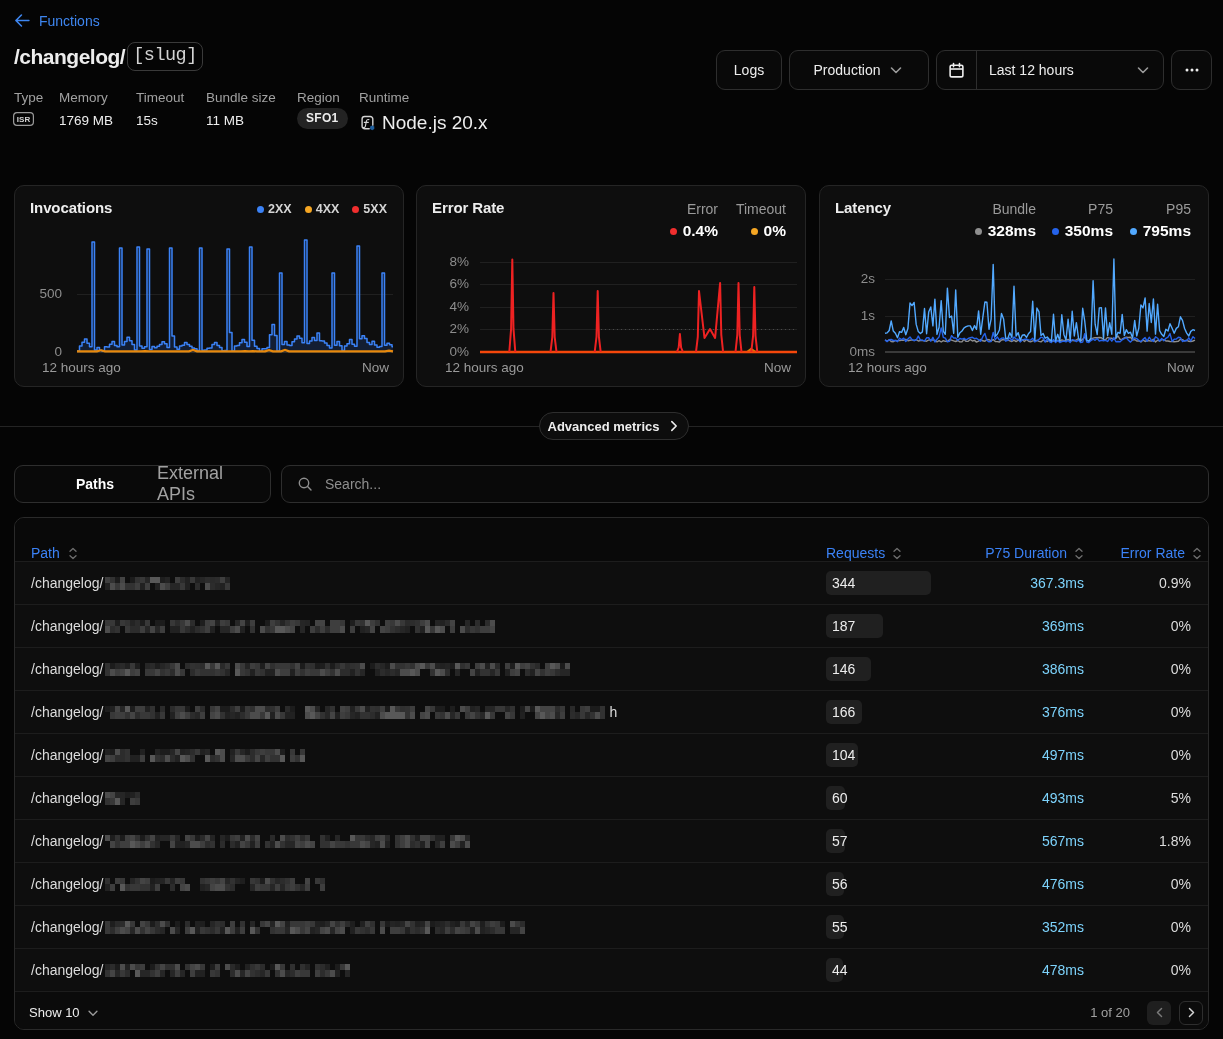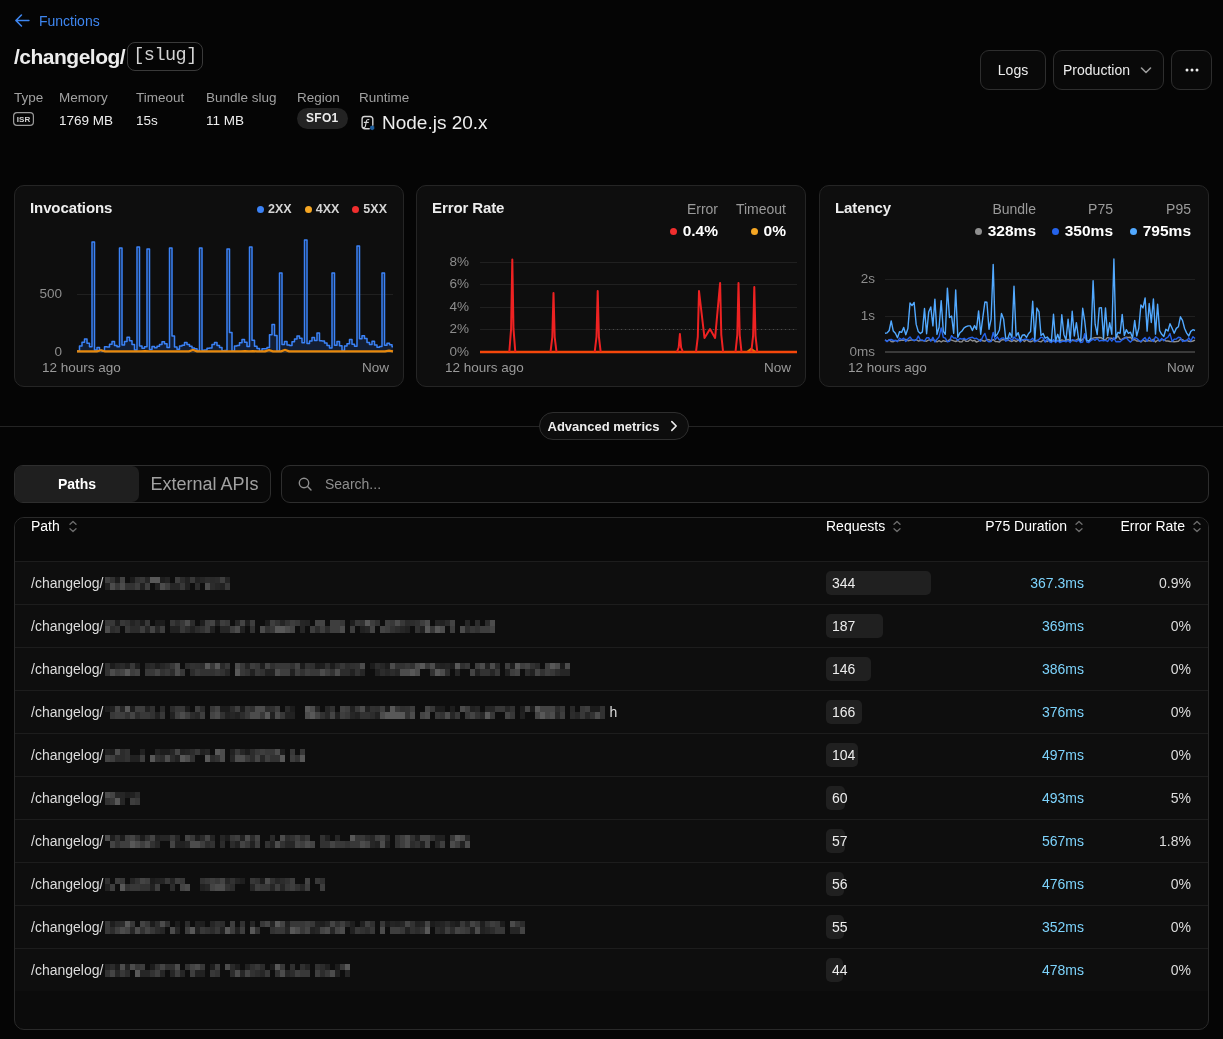--- a/index.html
+++ b/index.html
@@ -2,48 +2,48 @@
 <html><head><meta charset="utf-8"><style>
 * { margin:0; padding:0; box-sizing:border-box; }
 html,body { width:1223px; height:1039px; background:#050505; font-family:"Liberation Sans",sans-serif; color:#ededed; overflow:hidden; position:relative; }
 .abs { position:absolute; }
 .crumb { left:14px; top:12px; display:flex; align-items:center; gap:8px; color:#3e86f0; font-size:14px; font-weight:500; }
 .title { left:14px; top:42px; font-size:21px; font-weight:700; letter-spacing:-0.5px; display:flex; align-items:center; }
 .slug { font-family:"Liberation Mono",monospace; font-size:18.5px; font-weight:400; color:#d4d4d4; border:1px solid #3a3a3a; border-radius:8px; padding:2px 5px 4px; margin-left:2px; letter-spacing:-0.5px; }
 .actions { top:50px; right:11px; display:flex; gap:7px; height:40px; }
 .btn { height:40px; background:#090909; border:1px solid #2e2e2e; border-radius:9px; color:#ededed; font-size:14px; font-weight:500; display:flex; align-items:center; justify-content:center; gap:8px; }
 .btn-logs { width:66px; }
-.btn-prod { width:111px; }
+.btn-prod { width:140px; }
 .btn-date { width:228px; padding:0; gap:0; }
 .btn-dots { width:41px; }
 .date-cal { width:40px; height:100%; display:flex; align-items:center; justify-content:center; border-right:1px solid #2e2e2e; }
 .date-label { flex:1; text-align:left; padding-left:12px; }
 .date-chev { padding-right:12px; }
 .meta-label { font-size:13.5px; color:#a1a1a1; top:90px; }
 .meta-value { font-size:13.5px; color:#ededed; top:113px; }
 .sfo { background:#232323; border-radius:999px; padding:3px 9px 4px; font-size:12px; font-weight:600; color:#ededed; letter-spacing:0.3px; }
 .card { top:185px; width:390px; height:202px; background:#0e0e0e; border:1px solid #252525; border-radius:10px; }
 .card h3 { position:absolute; left:15px; top:13px; font-size:15px; font-weight:700; letter-spacing:-0.1px; }
 .leg1 { position:absolute; top:16px; display:flex; align-items:center; gap:13px; font-size:12.5px; color:#d4d4d4;font-weight:bold; }
 .leg1 span { display:flex; align-items:center; gap:4px; }
 .dot { width:7px; height:7px; border-radius:50%; display:inline-block; }
 .ylab { position:absolute; font-size:13.5px; color:#8d8d8d; text-align:right; }
 .xlab { position:absolute; top:174px; font-size:13.5px; color:#9a9a9a; }
 .lhead { position:absolute; font-size:14px; color:#9a9a9a; top:15px; }
 .lval { position:absolute; font-size:15.5px; color:#fff; font-weight:700; top:36px; display:flex; align-items:center; gap:6px; }
 .gline { position:absolute; height:1px; background:#202020; }
 .divider { top:426px; left:0; width:1223px; height:1px; background:#242424; }
 .advbtn { top:412px; left:539px; width:150px; height:28px; background:#0d0d0d; border:1px solid #2e2e2e; border-radius:14px; display:flex; align-items:center; justify-content:center; gap:7px; font-size:13px; font-weight:600; color:#ededed; }
-.tabs { top:465px; left:14px; width:257px; height:38px; border:1px solid #2e2e2e; border-radius:9px; background:#090909; display:flex; padding:0; }
+.tabs { top:465px; left:14px; width:257px; height:38px; border:1px solid #2e2e2e; border-radius:9px; background:#090909; display:flex; padding:18px; }
 .tab-on { width:124px; height:100%; background:#1f1f1f; border-radius:7px; display:flex; align-items:center; justify-content:center; font-size:14px; font-weight:600; color:#fff; }
 .tab-off { flex:1; display:flex; align-items:center; justify-content:center; font-size:18px; font-weight:500; color:#a1a1a1; }
 .search { top:465px; left:281px; width:928px; height:38px; border:1px solid #2e2e2e; border-radius:9px; background:#090909; display:flex; align-items:center; padding-left:15px; gap:12px; }
 .search span { color:#8f8f8f; font-size:14px; }
 .table { top:517px; left:14px; width:1195px; height:513px; border:1px solid #2a2a2a; border-radius:10px; background:#0b0b0b; overflow:hidden; }
-.thead { height:43px; display:flex; align-items:flex-start; font-size:14px; color:#ffffff; background:#090909; }
+.thead { height:43px; display:flex; align-items:flex-end; font-size:14px; color:#3b82f6; background:#090909; }
 .th-path { flex:1; padding-left:16px; display:flex; align-items:center; gap:8px; }
 .th-req { width:120px; display:flex; align-items:center; gap:7px; }
 .th-dur { width:138px; display:flex; align-items:center; justify-content:flex-end; gap:7px; }
 .th-err { width:124px; padding-right:6px; display:flex; align-items:center; justify-content:flex-end; gap:7px; }
 .tr { height:43px; display:flex; align-items:center; border-top:1px solid #1d1d1d; font-size:14px; background:#0e0e0e; }
 .td-path { flex:1; padding-left:16px; display:flex; align-items:center; }
 .pfx { color:#dcdcdc; }
 .mo { display:flex; margin-left:2px; }
 .tail { color:#dcdcdc; margin-left:1px; }
 .td-req { width:120px; }
@@ -66,33 +66,48 @@
     </svg>
     <span>Functions</span>
   </div>
 <div class="abs title">/changelog/<span class="slug">[slug]</span></div>
 
 <div class="abs actions">
   <div class="btn btn-logs">Logs</div>
   <div class="btn btn-prod">Production <svg class="chev" width="16" height="16" viewBox="0 0 16 16" fill="none">
         <path d="M3.5 6l4.5 4.5L12.5 6" stroke="#9a9a9a" stroke-width="1.6" stroke-linecap="round" stroke-linejoin="round"></path>
       </svg></div>
+  <div class="btn btn-date">
+      <div class="date-cal">
+        <svg width="17" height="17" viewBox="0 0 16 16" fill="none">
+          <rect x="2" y="3" width="12" height="11" rx="1.6" stroke="#ededed" stroke-width="1.5"></rect>
+          <path d="M2 6.6h12" stroke="#ededed" stroke-width="1.5"></path>
+          <path d="M5.2 1.5v3M10.8 1.5v3" stroke="#ededed" stroke-width="1.5" stroke-linecap="round"></path>
+        </svg>
+      </div>
+      <div class="date-label">Last 12 hours</div>
+      <div class="date-chev">
+        <svg class="chev" width="16" height="16" viewBox="0 0 16 16" fill="none">
+          <path d="M3.5 6l4.5 4.5L12.5 6" stroke="#9a9a9a" stroke-width="1.6" stroke-linecap="round" stroke-linejoin="round"></path>
+        </svg>
+      </div>
+    </div>
   <div class="btn btn-dots">
       <svg width="16" height="16" viewBox="0 0 16 16" fill="#ededed">
         <circle cx="3" cy="8" r="1.5"></circle>
         <circle cx="8" cy="8" r="1.5"></circle>
         <circle cx="13" cy="8" r="1.5"></circle>
       </svg>
     </div>
 </div>
 
 <div class="abs meta-label" style="left:14px">Type</div>
 <div class="abs meta-label" style="left:59px">Memory</div>
 <div class="abs meta-label" style="left:136px">Timeout</div>
-<div class="abs meta-label" style="left:206px">Bundle slug</div>
+<div class="abs meta-label" style="left:206px">Bundle size</div>
 <div class="abs meta-label" style="left:297px">Region</div>
 <div class="abs meta-label" style="left:359px">Runtime</div>
 <div class="abs meta-value" style="left:13px;top:112px">
     <svg width="21" height="14" viewBox="0 0 21 14" fill="none">
       <rect x="0.6" y="0.6" width="19.8" height="12.8" rx="3.4" stroke="#9a9a9a" stroke-width="1.2"></rect>
       <text x="10.5" y="10.2" text-anchor="middle" font-family="Liberation Sans" font-size="8" font-weight="bold" fill="#d4d4d4">ISR</text>
     </svg>
   </div>
 <div class="abs meta-value" style="left:59px">1769 MB</div>
 <div class="abs meta-value" style="left:136px">15s</div>
@@ -1372,13 +1387,29 @@
         </span>
       </div>
 <div class="td-req">
         <div class="bar" style="width:16.5px">
           <span>44</span>
         </div>
       </div>
 <div class="td-dur">478ms</div>
 <div class="td-err">0%</div>
 </div>
+  <div class="tfoot">
+    <div class="show">Show 10 <svg width="14" height="14" viewBox="0 0 16 16" fill="none">
+          <path d="M3.5 6l4.5 4.5L12.5 6" stroke="#9a9a9a" stroke-width="1.6" stroke-linecap="round" stroke-linejoin="round"></path>
+        </svg></div>
+    <div class="pageinfo">1 of 20</div>
+    <div class="pgbtn prev">
+        <svg width="13" height="13" viewBox="0 0 16 16" fill="none">
+          <path d="M10.5 3l-5 5 5 5" stroke="#7a7a7a" stroke-width="1.8" stroke-linecap="round" stroke-linejoin="round"></path>
+        </svg>
+      </div>
+    <div class="pgbtn next">
+        <svg width="13" height="13" viewBox="0 0 16 16" fill="none">
+          <path d="M5.5 3l5 5-5 5" stroke="#d4d4d4" stroke-width="1.8" stroke-linecap="round" stroke-linejoin="round"></path>
+        </svg>
+      </div>
+  </div>
 </div>
 
 </body></html>

